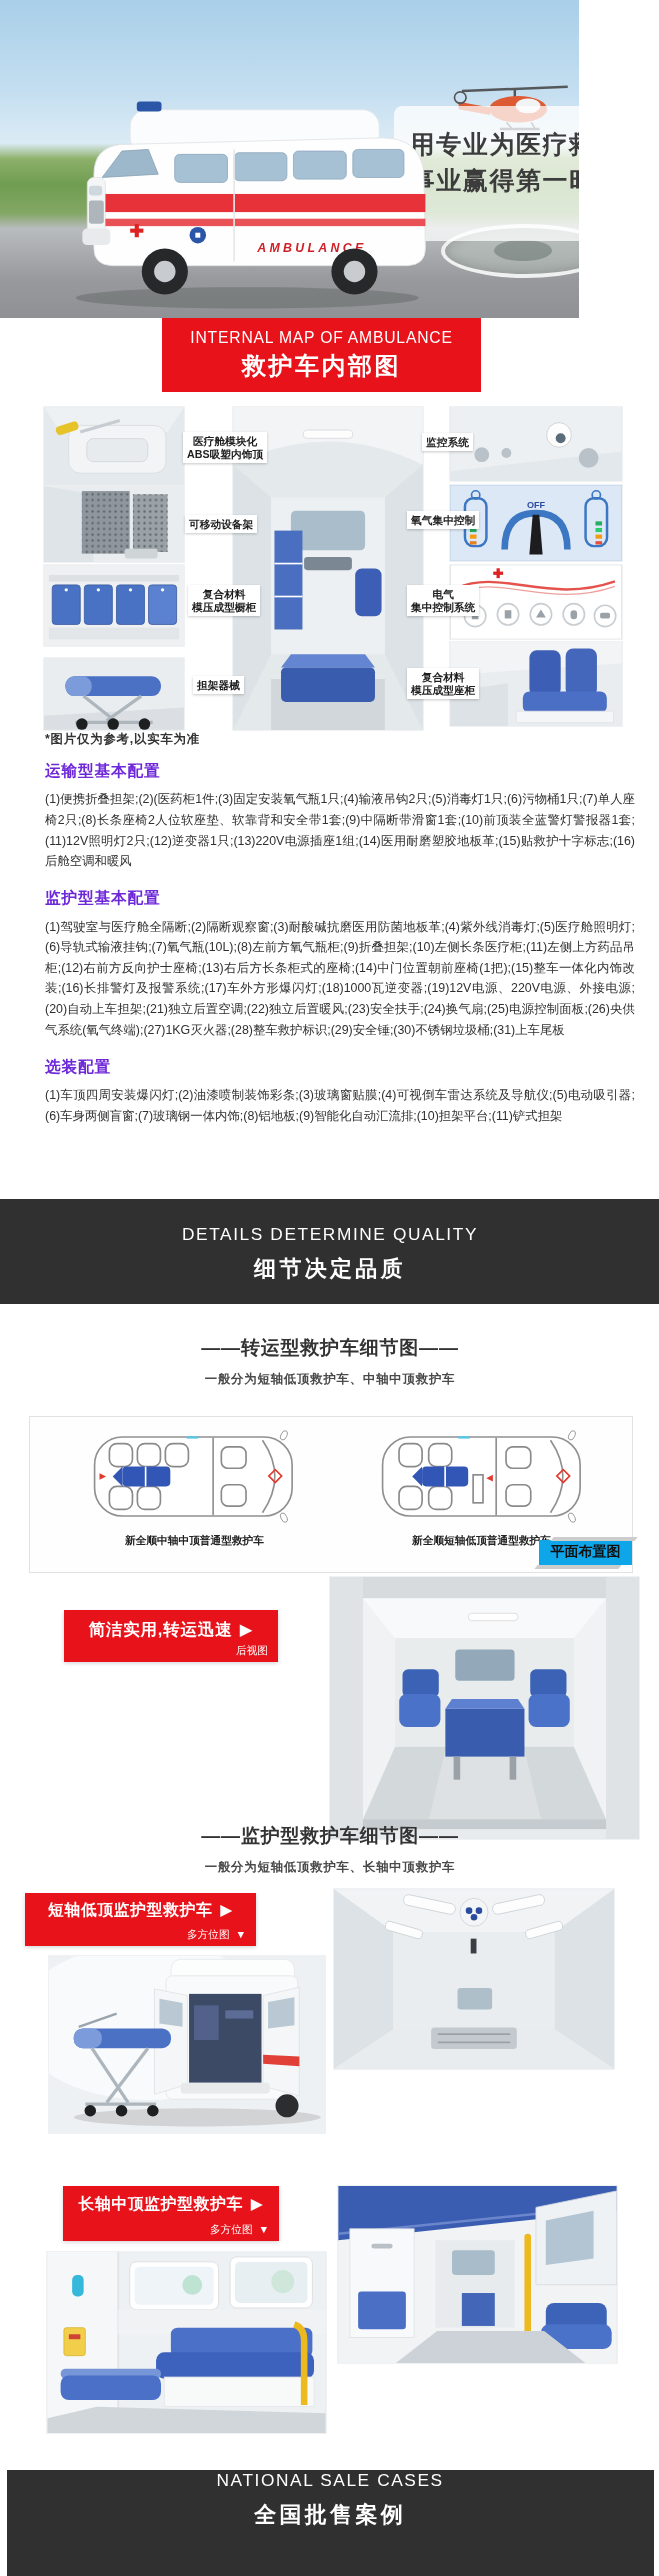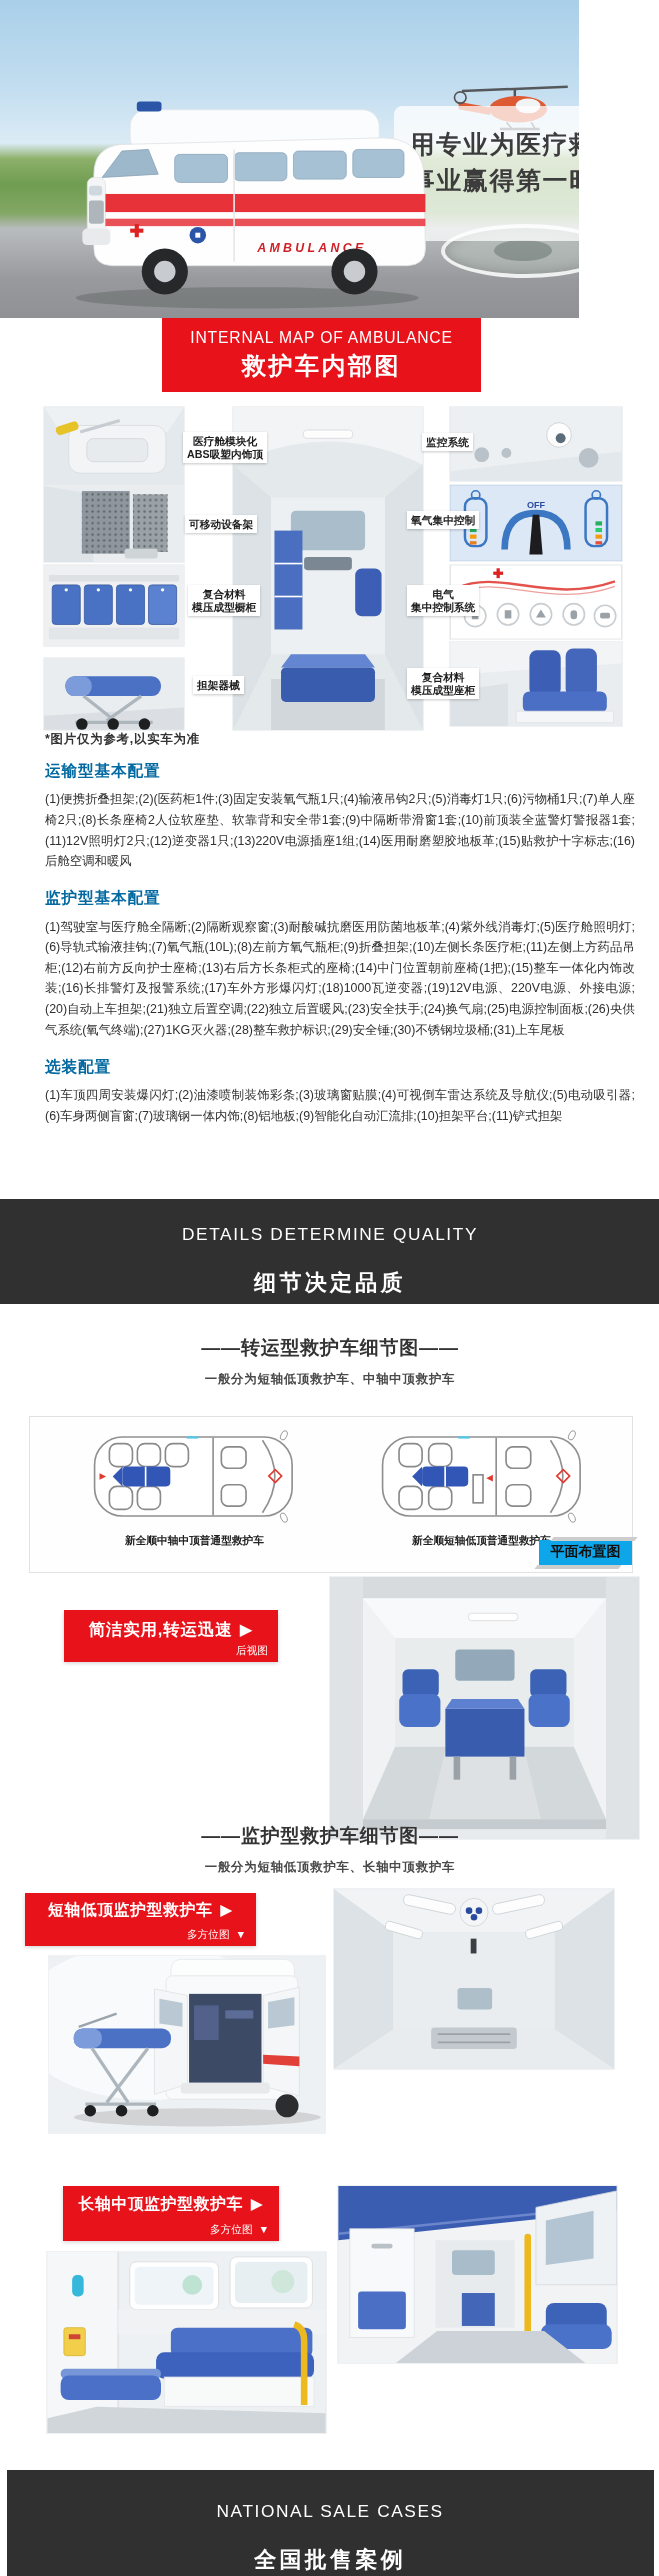--- a/index.html
+++ b/index.html
@@ -40,31 +40,31 @@
   .dlabel{position:absolute;background:#fff;box-shadow:0 0.8px 2.5px rgba(0,0,0,.22);padding:2.5px 4.1px;
     font-size:10.7px;line-height:13px;font-weight:700;color:#1f1f1f;text-align:center;white-space:nowrap;}
   .lb-l1{left:183px;top:28px;}  .lb-l2{left:185px;top:111px;}
   .lb-l3{left:188px;top:181px;} .lb-l4{left:193px;top:272px;}
   .lb-r1{left:422px;top:29px;}  .lb-r2{left:407px;top:107px;}
   .lb-r3{left:407px;top:181px;} .lb-r4{left:407px;top:264px;}
   .footnote{left:45px;top:327px;font-size:12.4px;font-weight:700;color:#333;letter-spacing:0.8px;}
 
   
   .configs{left:45px;top:761px;width:590px;}
-  .cfg-title{font-size:15.7px;font-weight:800;color:#0369a1;margin:0 0 7.4px 0;letter-spacing:0.8px;}
+  .cfg-title{font-size:15.7px;font-weight:800;color:#6d28d9;margin:0 0 7.4px 0;letter-spacing:0.8px;}
   .cfg-text{font-size:12.4px;line-height:20.6px;color:#303030;margin:0 0 16.5px 0;text-align:justify;font-weight:500;}
 
   
   .banner-dark{background:#303030;color:#fff;text-align:center;}
   .banner-d1{left:0;top:1199px;width:660px;height:105px;}
   .banner-d1 .en{margin-top:25px;}
   .banner-d2{left:6.6px;top:2470px;width:647px;height:106px;}
-  .banner-d2 .en{margin-top:31px;}
+  .banner-d2 .en{}
   .banner-dark .en{font-size:17.3px;letter-spacing:1.6px;}
-  .banner-dark .cn{margin-top:23px;font-size:22px;font-weight:800;letter-spacing:3.3px;}
+  .banner-dark .cn{margin-top:9px;font-size:22px;font-weight:800;letter-spacing:3.3px;}
 
   
   .sec-head{width:660px;text-align:center;}
   .sh1{left:0;top:1328px;} .sh2{left:0;top:1816px;}
   .sec-title{font-size:19px;font-weight:800;color:#333;letter-spacing:0.8px;padding-top:6.6px;}
   .sec-sub{font-size:12.4px;color:#4a4a4a;margin-top:10.7px;font-weight:600;letter-spacing:0.8px;}
 
   
   .floorbox{left:29px;top:1396px;width:602px;height:155px;border:0.8px solid #e2e2e2;background:#fefefe;margin-top:20px;}
   .van1{left:58px;top:10px;width:214px;height:99px;}

